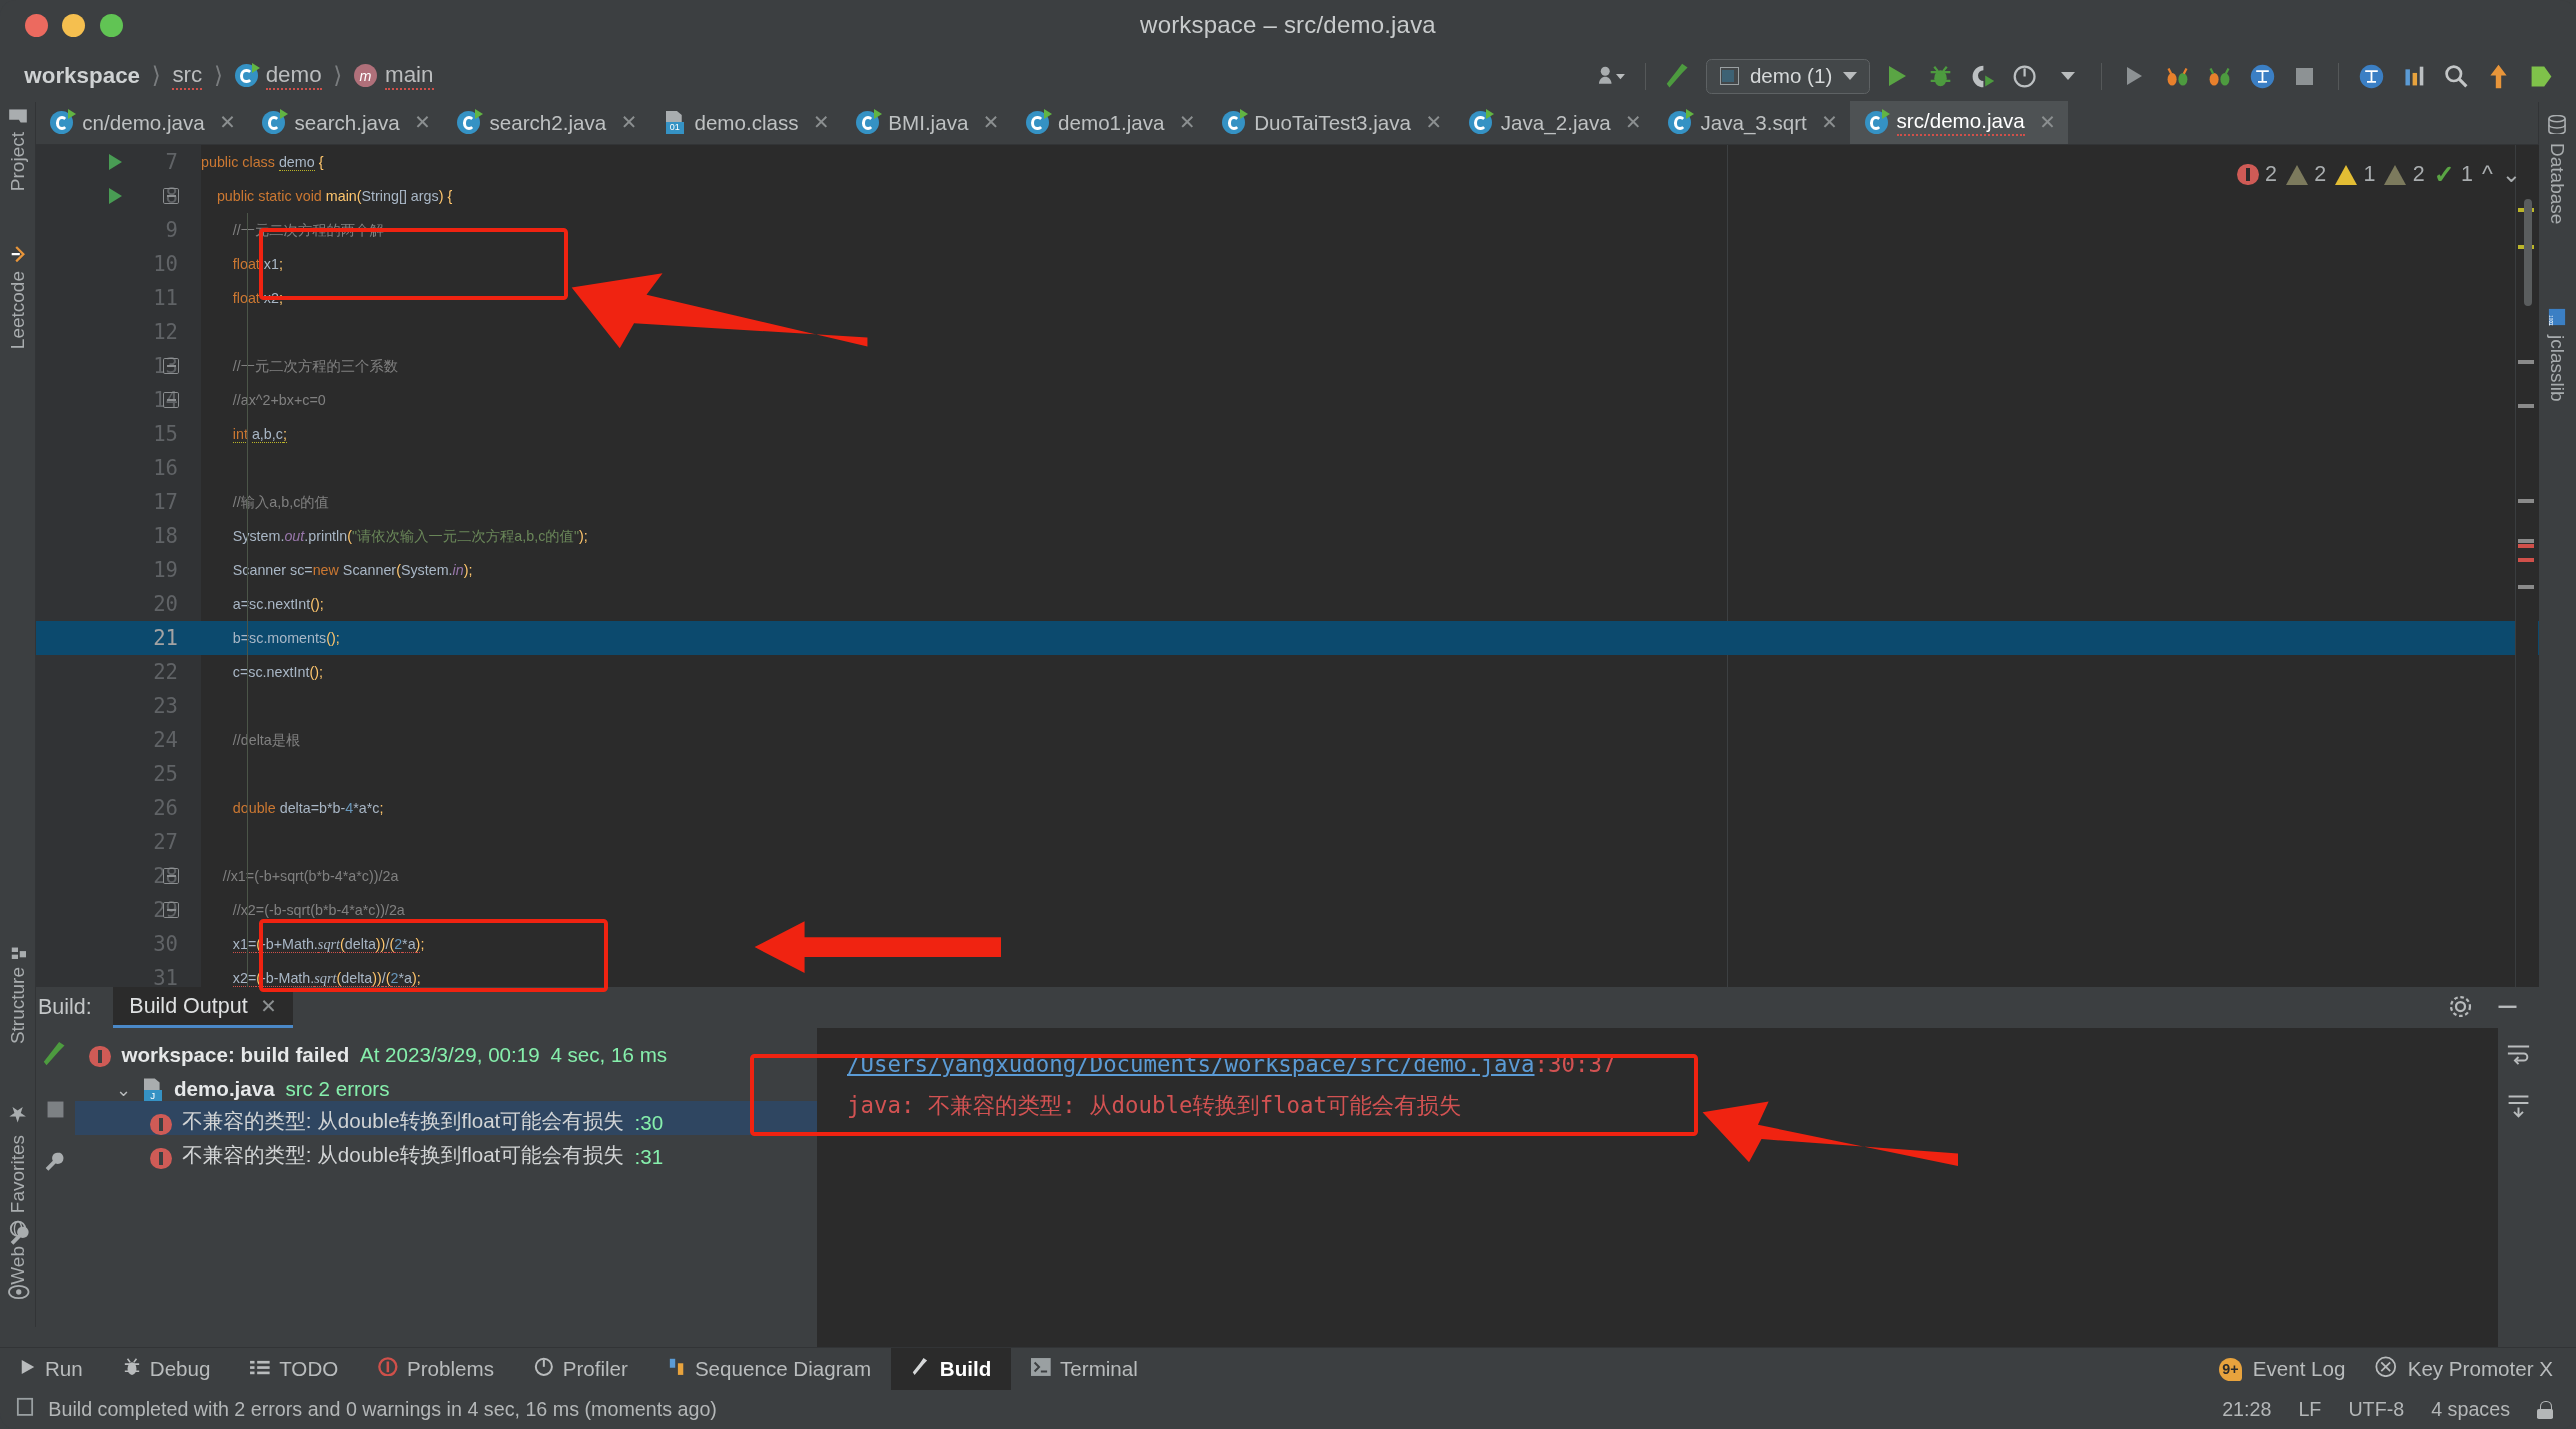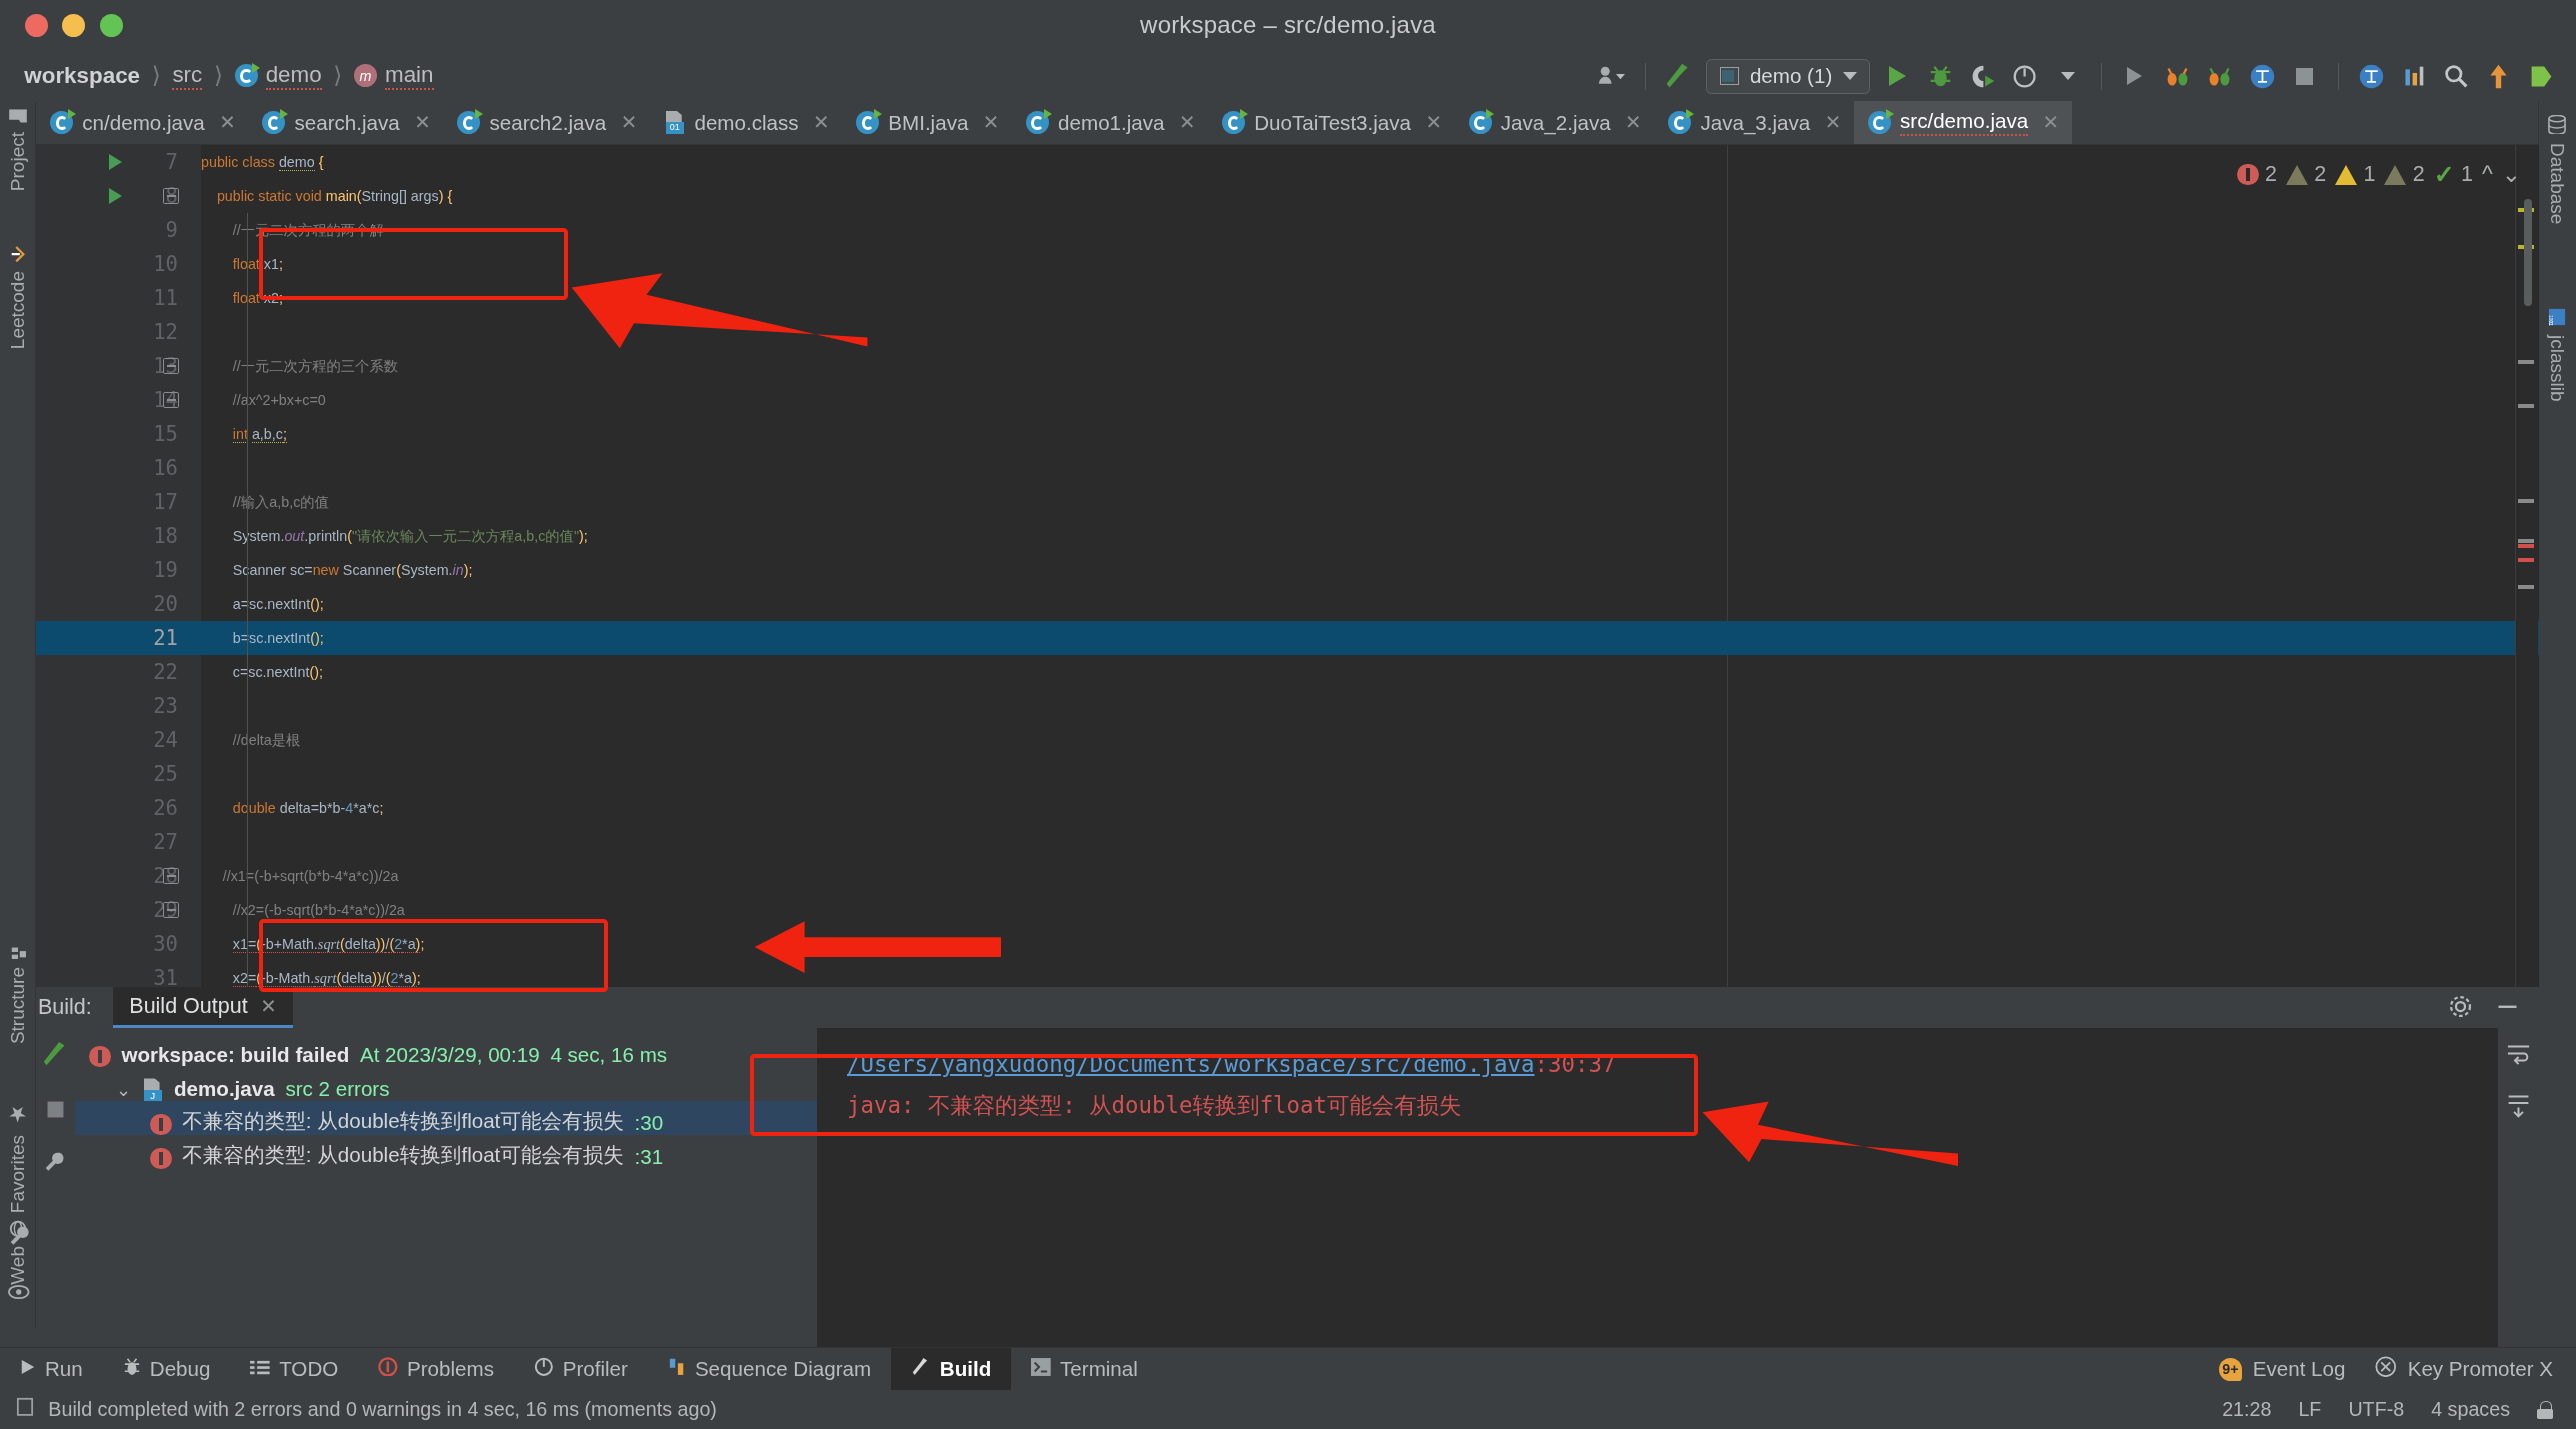--- a/index.html
+++ b/index.html
@@ -536,21 +536,21 @@
         <span>DuoTaiTest3.java</span>
         <span class="x">✕</span>
       </div>
     <div class="etab">
         <span class="cls-ico"></span>
         <span>Java_2.java</span>
         <span class="x">✕</span>
       </div>
     <div class="etab">
         <span class="cls-ico"></span>
-        <span>Java_3.java</span>
+        <span>Java_3.sqrt</span>
         <span class="x">✕</span>
       </div>
     <div class="etab active">
         <span class="cls-ico"></span>
         <span class="tab-squig">src/demo.java</span>
         <span class="x">✕</span>
       </div>
   </div>
 
   <div class="leftstrip">
@@ -685,21 +685,21 @@
         <div class="lrow" style="position: absolute; top: 408px; left: 0px; width: 2503px;">
           <div class="lnum" style="left: 0px; width: 165px;">19</div>
           <div class="code" style="left: 165px;">        <span class="id">Scanner sc=</span><span class="kw">new</span><span class="id"> Scanner</span><span class="fn">(</span><span class="id">System.</span><span class="stat">in</span><span class="fn">)</span><span class="fn">;</span></div>
         </div>
         <div class="lrow" style="position: absolute; top: 442px; left: 0px; width: 2503px;">
           <div class="lnum" style="left: 0px; width: 165px;">20</div>
           <div class="code" style="left: 165px;">        <span class="id">a=sc.nextInt</span><span class="fn">()</span><span class="fn">;</span></div>
         </div>
         <div class="lrow hl" style="position: absolute; top: 476px; left: 0px; width: 2503px;">
           <div class="lnum cur" style="left: 0px; width: 165px;">21</div>
-          <div class="code" style="left: 165px;">        <span class="id">b=sc.nextInt</span><span class="fn">()</span><span class="fn">;</span></div>
+          <div class="code" style="left: 165px;">        <span class="id">b=sc.moments</span><span class="fn">()</span><span class="fn">;</span></div>
         </div>
         <div class="lrow" style="position: absolute; top: 510px; left: 0px; width: 2503px;">
           <div class="lnum" style="left: 0px; width: 165px;">22</div>
           <div class="code" style="left: 165px;">        <span class="id">c=sc.nextInt</span><span class="fn">()</span><span class="fn">;</span></div>
         </div>
         <div class="lrow" style="position: absolute; top: 544px; left: 0px; width: 2503px;">
           <div class="lnum" style="left: 0px; width: 165px;">23</div>
           <div class="code" style="left: 165px;"></div>
         </div>
         <div class="lrow" style="position: absolute; top: 578px; left: 0px; width: 2503px;">

